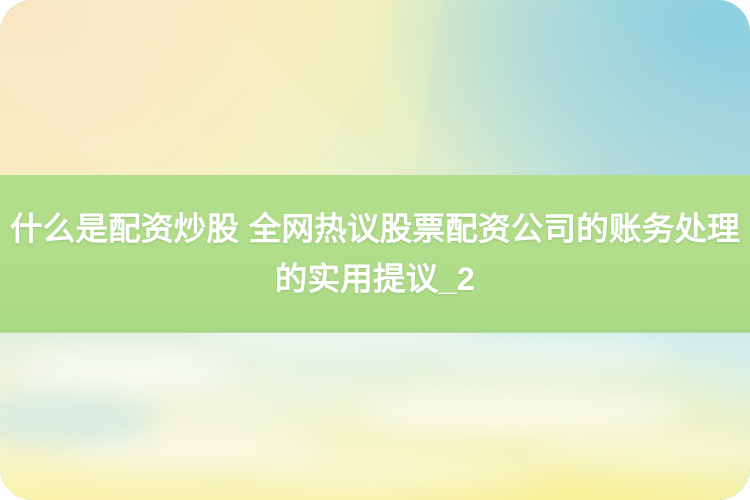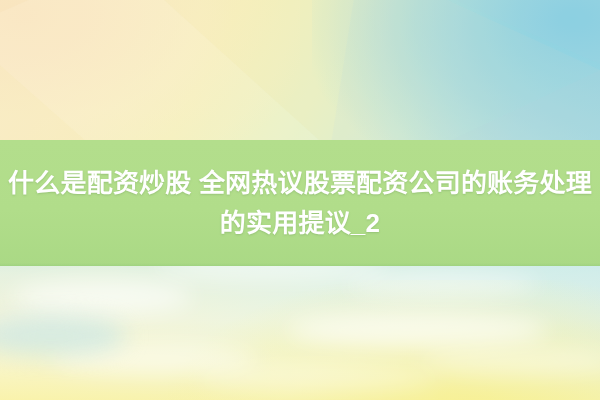--- a/index.html
+++ b/index.html
@@ -11,20 +11,21 @@
   body {
     font-family: "Liberation Sans", "DejaVu Sans", sans-serif;
   }
 
   .banner {
     position: relative;
     width: 600px;
     height: 400px;
     overflow: hidden;
     background: #5eead4;
+    border-radius: 26px;
   }
 
   
   .bg-base {
     position: absolute;
     inset: 0;
     background:
       linear-gradient(118deg,
         #f7e9c8 0%,
         #f6edbe 16%,

